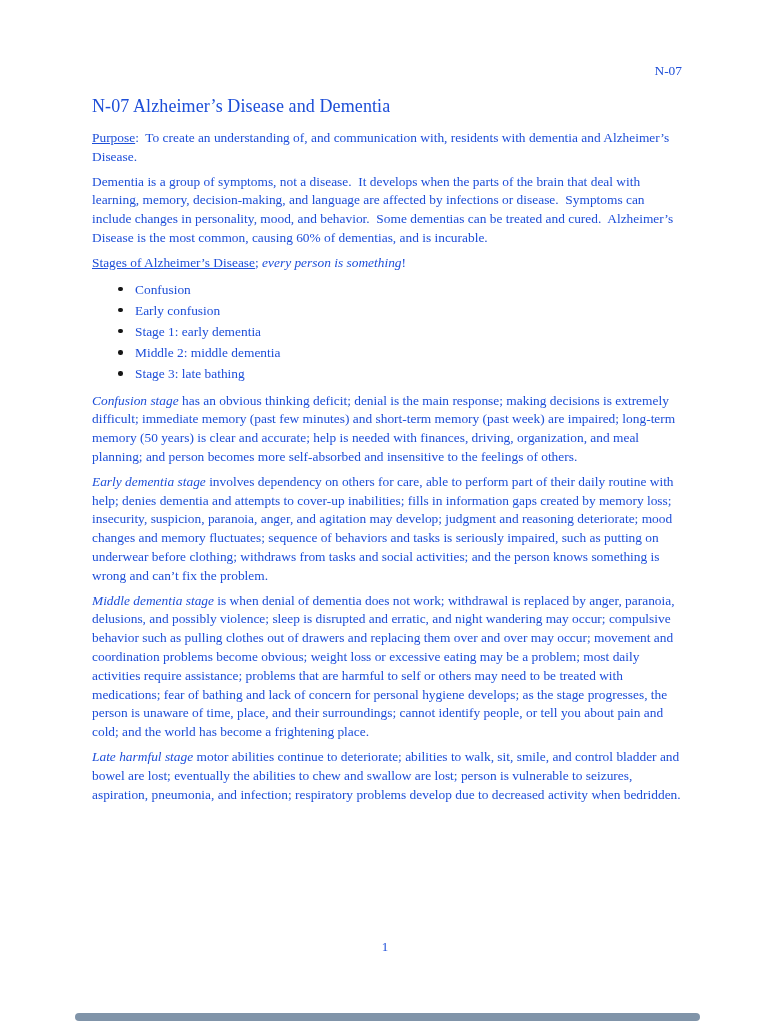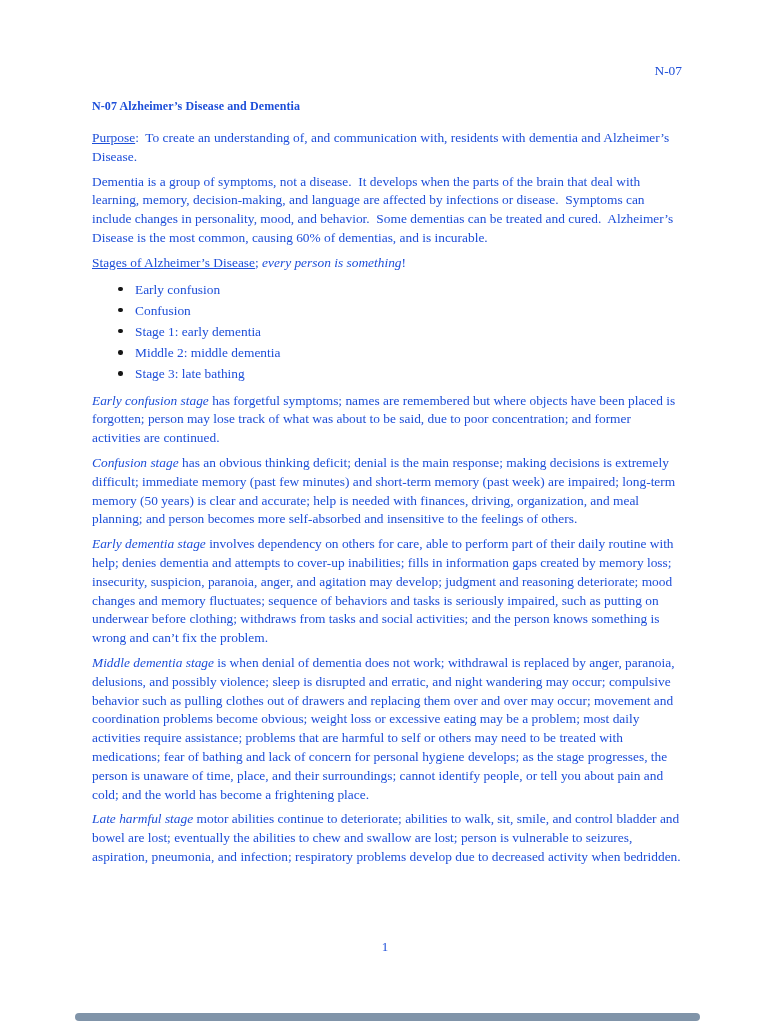--- a/index.html
+++ b/index.html
@@ -23,22 +23,22 @@
   }
   .doc {
     position: absolute;
     top: 97px;
     left: 92px;
     width: 590px;
     font-size: 13.4px;
     line-height: 18.8px;
   }
   .doc h1 {
-    font-size: 12px;
-    font-weight: bold;
+    font-size: 18px;
+    font-weight: normal;
     margin: 0 0 13px 0;
     line-height: 19px;
     letter-spacing: 0.1px;
   }
   .doc p {
     margin: 0 0 6px 0;
     white-space: pre-wrap;
   }
   .u { text-decoration: underline; text-align: right; }
   .doc ul {
@@ -88,28 +88,27 @@
 
     <h1>N-07 Alzheimer’s Disease and Dementia</h1>
 
     <p><span class="u">Purpose</span><span>:  To create an understanding of, and communication with, residents with dementia and Alzheimer’s Disease.</span></p>
 
     <p>Dementia is a group of symptoms, not a disease.  It develops when the parts of the brain that deal with learning, memory, decision-making, and language are affected by infections or disease.  Symptoms can include changes in personality, mood, and behavior.  Some dementias can be treated and cured.  Alzheimer’s Disease is the most common, causing 60% of dementias, and is incurable.</p>
 
     <p><span class="u">Stages of Alzheimer’s Disease</span><span>; </span><i>every person is something</i><span>!</span></p>
 
     <ul>
+      <li><span class="dot"></span><span>Confusion</span></li>
       <li><span class="dot"></span><span>Early confusion</span></li>
-      <li><span class="dot"></span><span>Confusion</span></li>
       <li><span class="dot"></span><span>Stage 1: early dementia</span></li>
       <li><span class="dot"></span><span>Middle 2: middle dementia</span></li>
       <li><span class="dot"></span><span>Stage 3: late bathing</span></li>
     </ul>
 
-    <p><i>Early confusion stage</i><span> has forgetful symptoms; names are remembered but where objects have been placed is forgotten; person may lose track of what was about to be said, due to poor concentration; and former activities are continued.</span></p>
 
     <p><i>Confusion stage</i><span> has an obvious thinking deficit; denial is the main response; making decisions is extremely difficult; immediate memory (past few minutes) and short-term memory (past week) are impaired; long-term memory (50 years) is clear and accurate; help is needed with finances, driving, organization, and meal planning; and person becomes more self-absorbed and insensitive to the feelings of others.</span></p>
 
     <p><i>Early dementia stage</i><span> involves dependency on others for care, able to perform part of their daily routine with help; denies dementia and attempts to cover-up inabilities; fills in information gaps created by memory loss; insecurity, suspicion, paranoia, anger, and agitation may develop; judgment and reasoning deteriorate; mood changes and memory fluctuates; sequence of behaviors and tasks is seriously impaired, such as putting on underwear before clothing; withdraws from tasks and social activities; and the person knows something is wrong and can’t fix the problem.</span></p>
 
     <p><i>Middle dementia stage</i><span> is when denial of dementia does not work; withdrawal is replaced by anger, paranoia, delusions, and possibly violence; sleep is disrupted and erratic, and night wandering may occur; compulsive behavior such as pulling clothes out of drawers and replacing them over and over may occur; movement and coordination problems become obvious; weight loss or excessive eating may be a problem; most daily activities require assistance; problems that are harmful to self or others may need to be treated with medications; fear of bathing and lack of concern for personal hygiene develops; as the stage progresses, the person is unaware of time, place, and their surroundings; cannot identify people, or tell you about pain and cold; and the world has become a frightening place.</span></p>
 
     <p><i>Late harmful stage</i><span> motor abilities continue to deteriorate; abilities to walk, sit, smile, and control bladder and bowel are lost; eventually the abilities to chew and swallow are lost; person is vulnerable to seizures, aspiration, pneumonia, and infection; respiratory problems develop due to decreased activity when bedridden.</span></p>
 
   </div>

